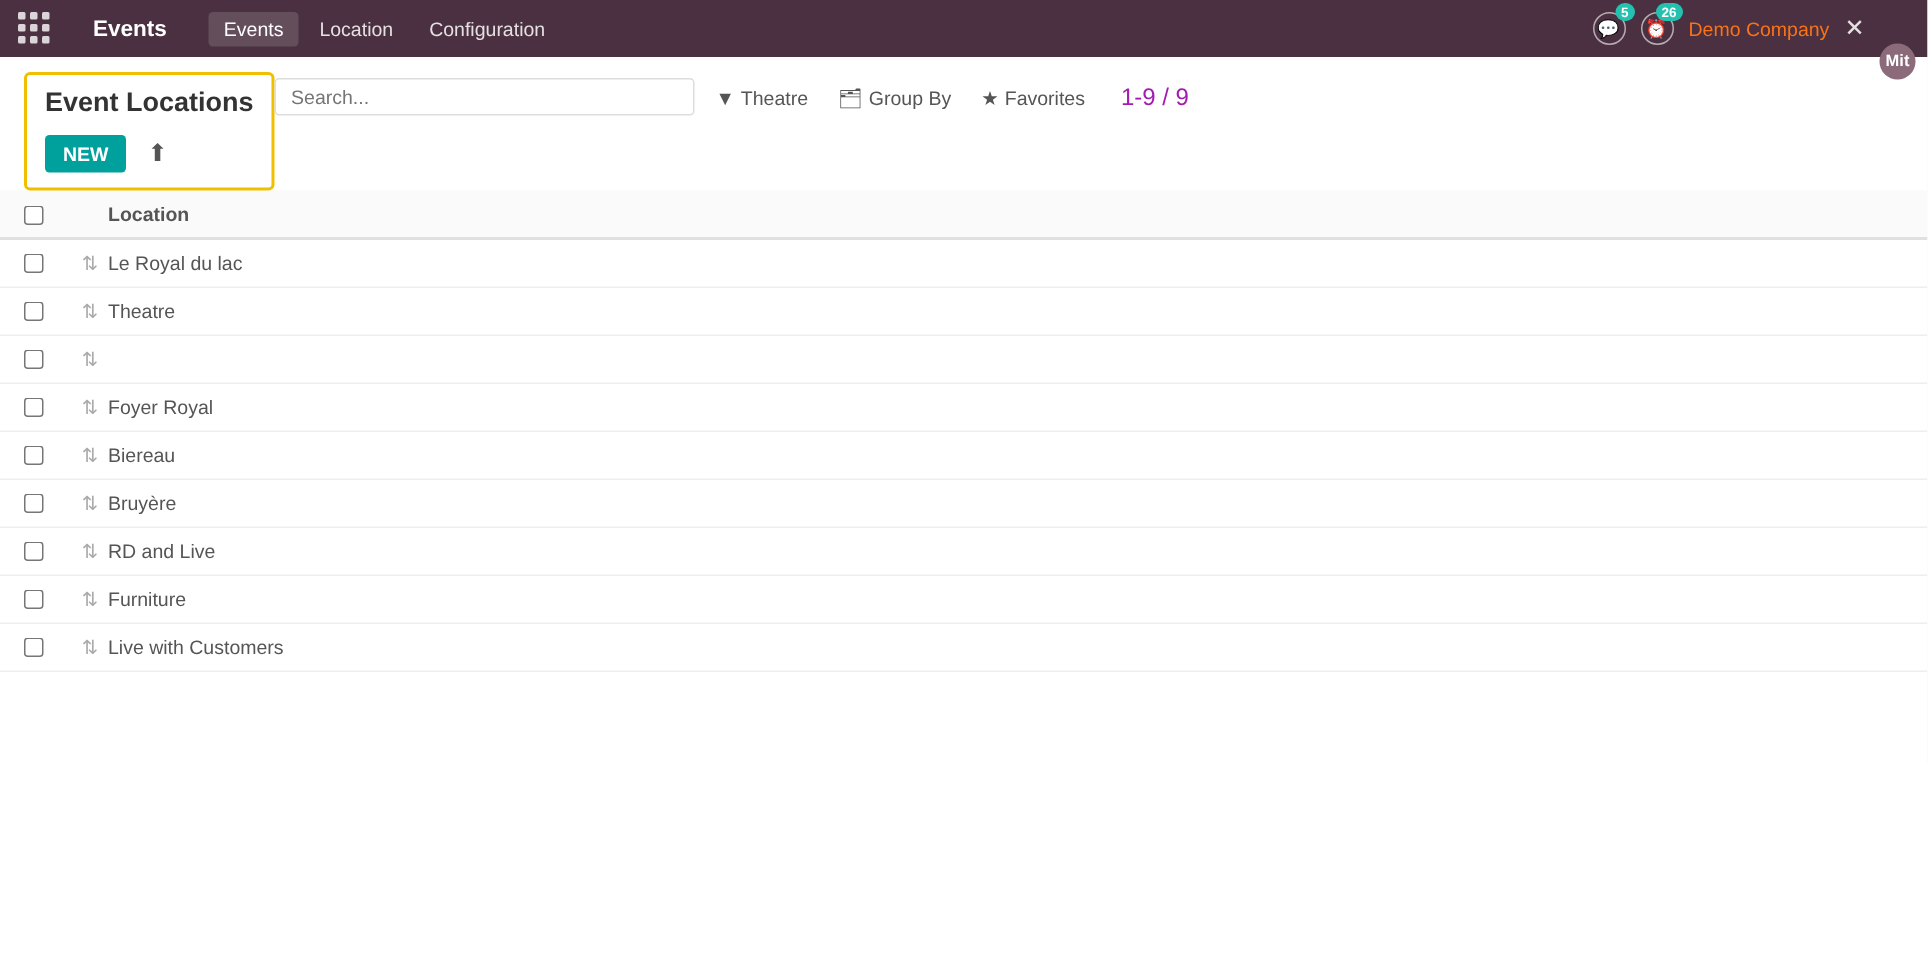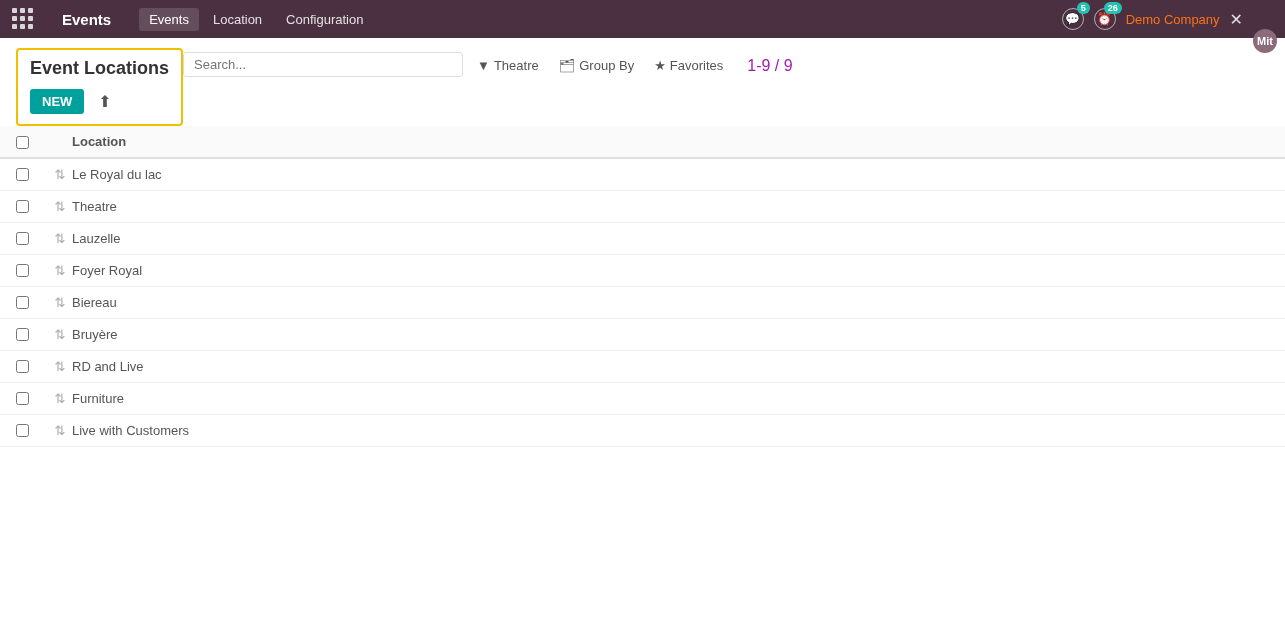--- a/index.html
+++ b/index.html
@@ -327,21 +327,20 @@
       </div>
       <div class="col-location location-name">Theatre</div>
     </div>
         <div class="table-row">
       <div class="col-check">
         <input type="checkbox" style="">
       </div>
       <div class="col-drag">
         <span class="drag-handle">⇅</span>
       </div>
-      <div class="col-location location-name">Lauzelle</div>
     </div>
         <div class="table-row">
       <div class="col-check">
         <input type="checkbox" style="">
       </div>
       <div class="col-drag">
         <span class="drag-handle">⇅</span>
       </div>
       <div class="col-location location-name">Foyer Royal</div>
     </div>

